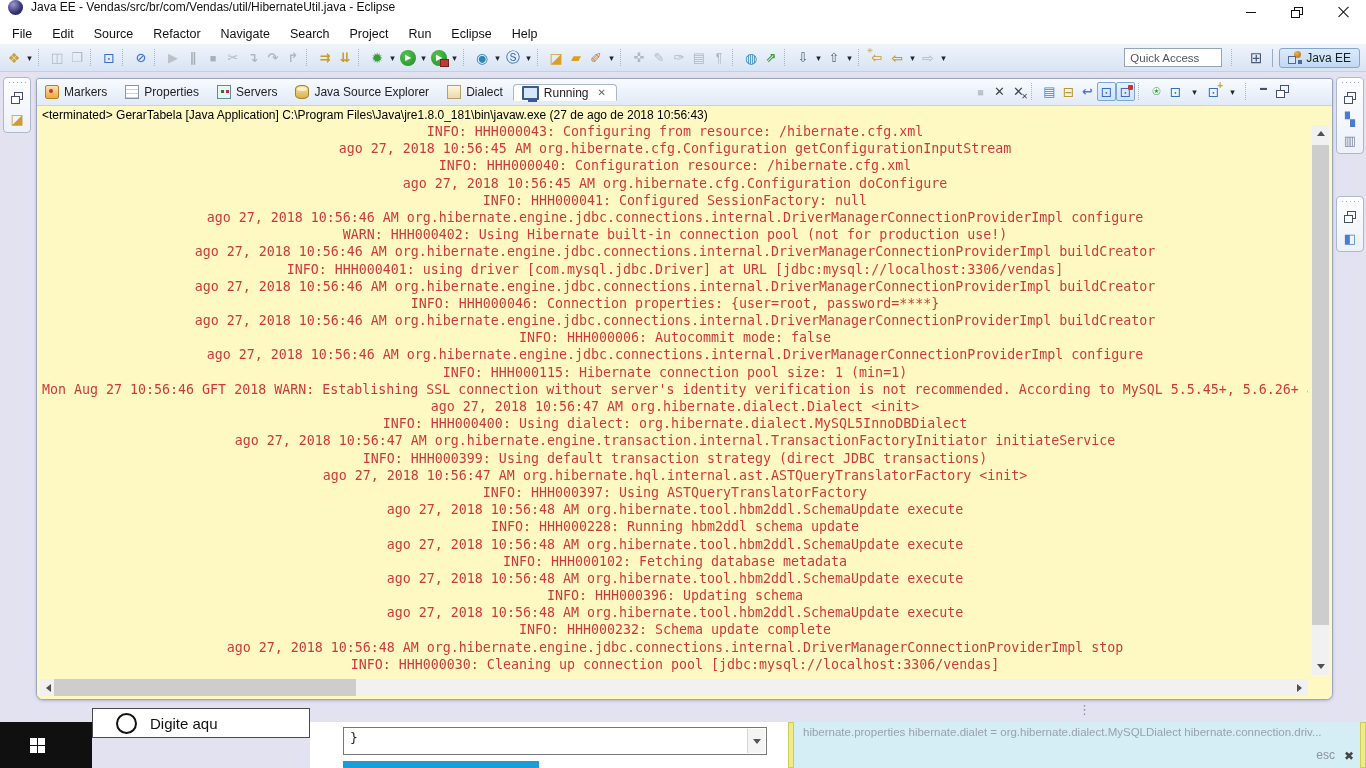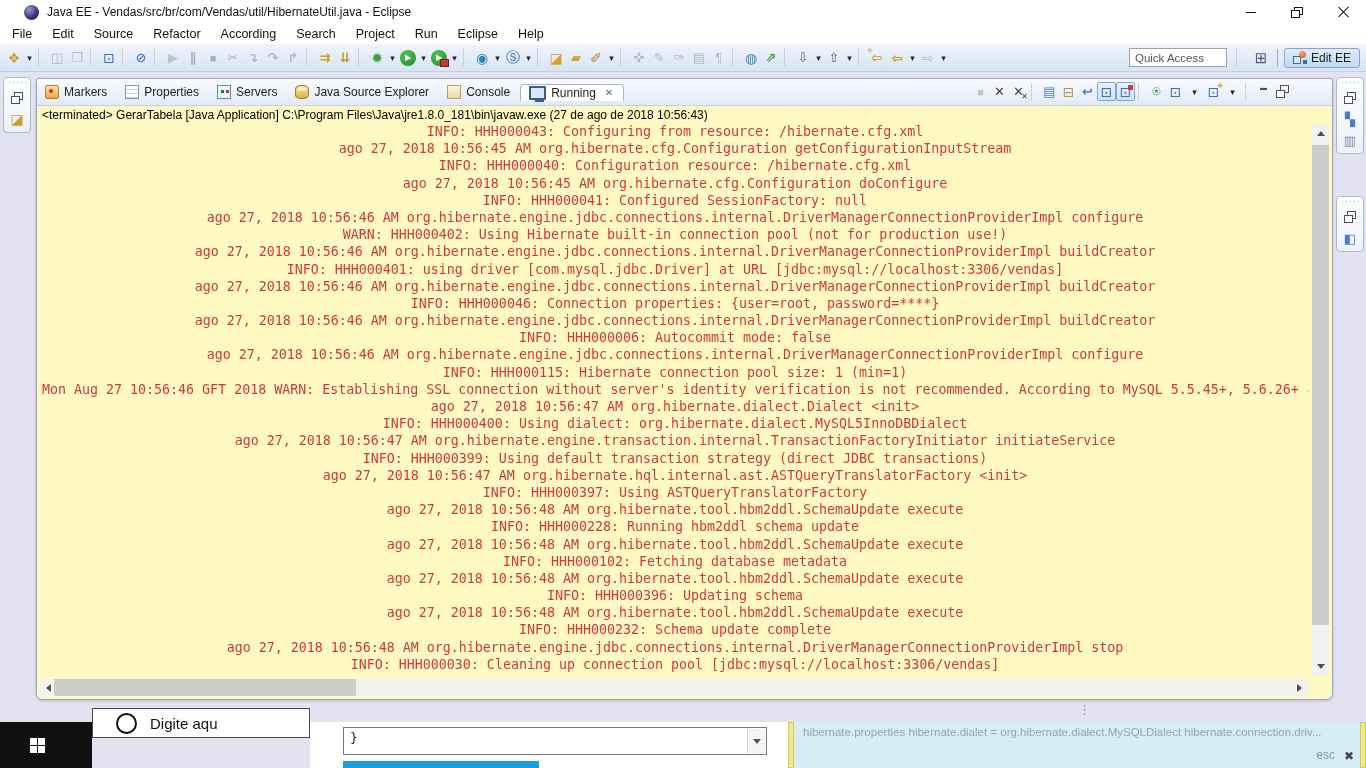--- a/index.html
+++ b/index.html
@@ -1,21 +1,21 @@
 <!DOCTYPE html>
 <html style="--stderr-text: #cc3b3b; --accent-button: #1b9dd9; --tooltip-bg: #d5edf4; --tooltip-edge: #eeeb8d; --taskbar-bg: #101010; --workbench-bg: #e3e2f1;"><head>
 <meta charset="utf-8">
 <style>
   html,body{margin:0;padding:0;background:#888;}
   .screen{position:relative;width:1366px;height:768px;overflow:hidden;
     background:var(--workbench-bg,#e3e2f1);
     font-family:"Liberation Sans","DejaVu Sans",sans-serif;}
 
   
-  .titlebar{position:absolute;top:0;left:0;right:0;height:24px;background:#fff;display:flex;align-items:center;padding-left:16px;}
+  .titlebar{position:absolute;top:0;left:0;right:0;height:24px;background:#fff;display:flex;}
   .app-icon{width:15px;height:15px;margin-left:8px;border-radius:50%;
     background:radial-gradient(circle at 35% 30%,#9a9ad0,#3a3a7a 55%,#12123a);}
   .title-text{margin-left:8px;font-size:12px;color:#111;white-space:nowrap;}
   .wbtns{margin-left:auto;display:flex;height:100%;}
   .wbtn{width:46px;display:flex;align-items:center;justify-content:center;}
   .sh-min{width:10px;height:1px;background:#111;display:block;}
   .sh-restore{position:relative;width:12px;height:11px;display:block;}
   .sh-restore::before{content:"";position:absolute;right:0;top:0;width:7px;height:6px;border:1px solid #111;}
   .sh-restore::after{content:"";position:absolute;left:0;bottom:0;width:7px;height:6px;border:1px solid #111;background:#fff;}
   .sh-close{position:relative;width:12px;height:12px;display:block;}
@@ -217,21 +217,21 @@
           <i class="sh-close"></i>
         </span>
     </span>
   </div>
 
   <div class="menubar">
       <span class="menu-item">File</span>
       <span class="menu-item">Edit</span>
       <span class="menu-item">Source</span>
       <span class="menu-item">Refactor</span>
-      <span class="menu-item">According</span>
+      <span class="menu-item">Navigate</span>
       <span class="menu-item">Search</span>
       <span class="menu-item">Project</span>
       <span class="menu-item">Run</span>
       <span class="menu-item">Eclipse</span>
       <span class="menu-item">Help</span>
     </div>
 
   <div class="toolbar">
     <span class="tb-icons">
         <span class="tbtn i-new-wizard"></span>
@@ -292,21 +292,21 @@
         <span class="tbtn i-forward dis"></span>
         <span class="tbtn dd"></span>
       </span>
     <span class="tb-right">
       <input class="quick-access" placeholder="Quick Access" style="">
       <span class="tsep"></span>
       <span class="tbtn i-open-perspective"></span>
       <span class="persp-vsep"></span>
       <span class="persp-btn">
         <span class="persp-icon"></span>
-        <span>Edit EE</span>
+        <span>Java EE</span>
       </span>
     </span>
   </div>
 
   <div class="ministack" style="left:3px;top:77px;">
     <span class="dots-h"></span>
     <span class="rail-icons-left" style="display:flex;flex-direction:column;gap:3px;">
         <span class="mini-btn i-restore-view"></span>
         <span class="mini-btn i-project-explorer"></span>
       </span>
@@ -325,21 +325,21 @@
       <span class="tab">
         <i class="ticon ti-servers"></i>
         <span>Servers</span>
       </span>
       <span class="tab">
         <i class="ticon ti-datasource"></i>
         <span>Java Source Explorer</span>
       </span>
       <span class="tab">
         <i class="ticon ti-snippets"></i>
-        <span>Console</span>
+        <span>Dialect</span>
       </span>
       <span class="tab active">
         <i class="ticon ti-console"></i>
         <span>Running</span>
         <i class="tab-close"></i>
       </span>
       <span class="view-toolbar">
           <span class="tbtn i-terminate dis"></span>
           <span class="tbtn i-remove-launch"></span>
           <span class="tbtn i-remove-all"></span>

